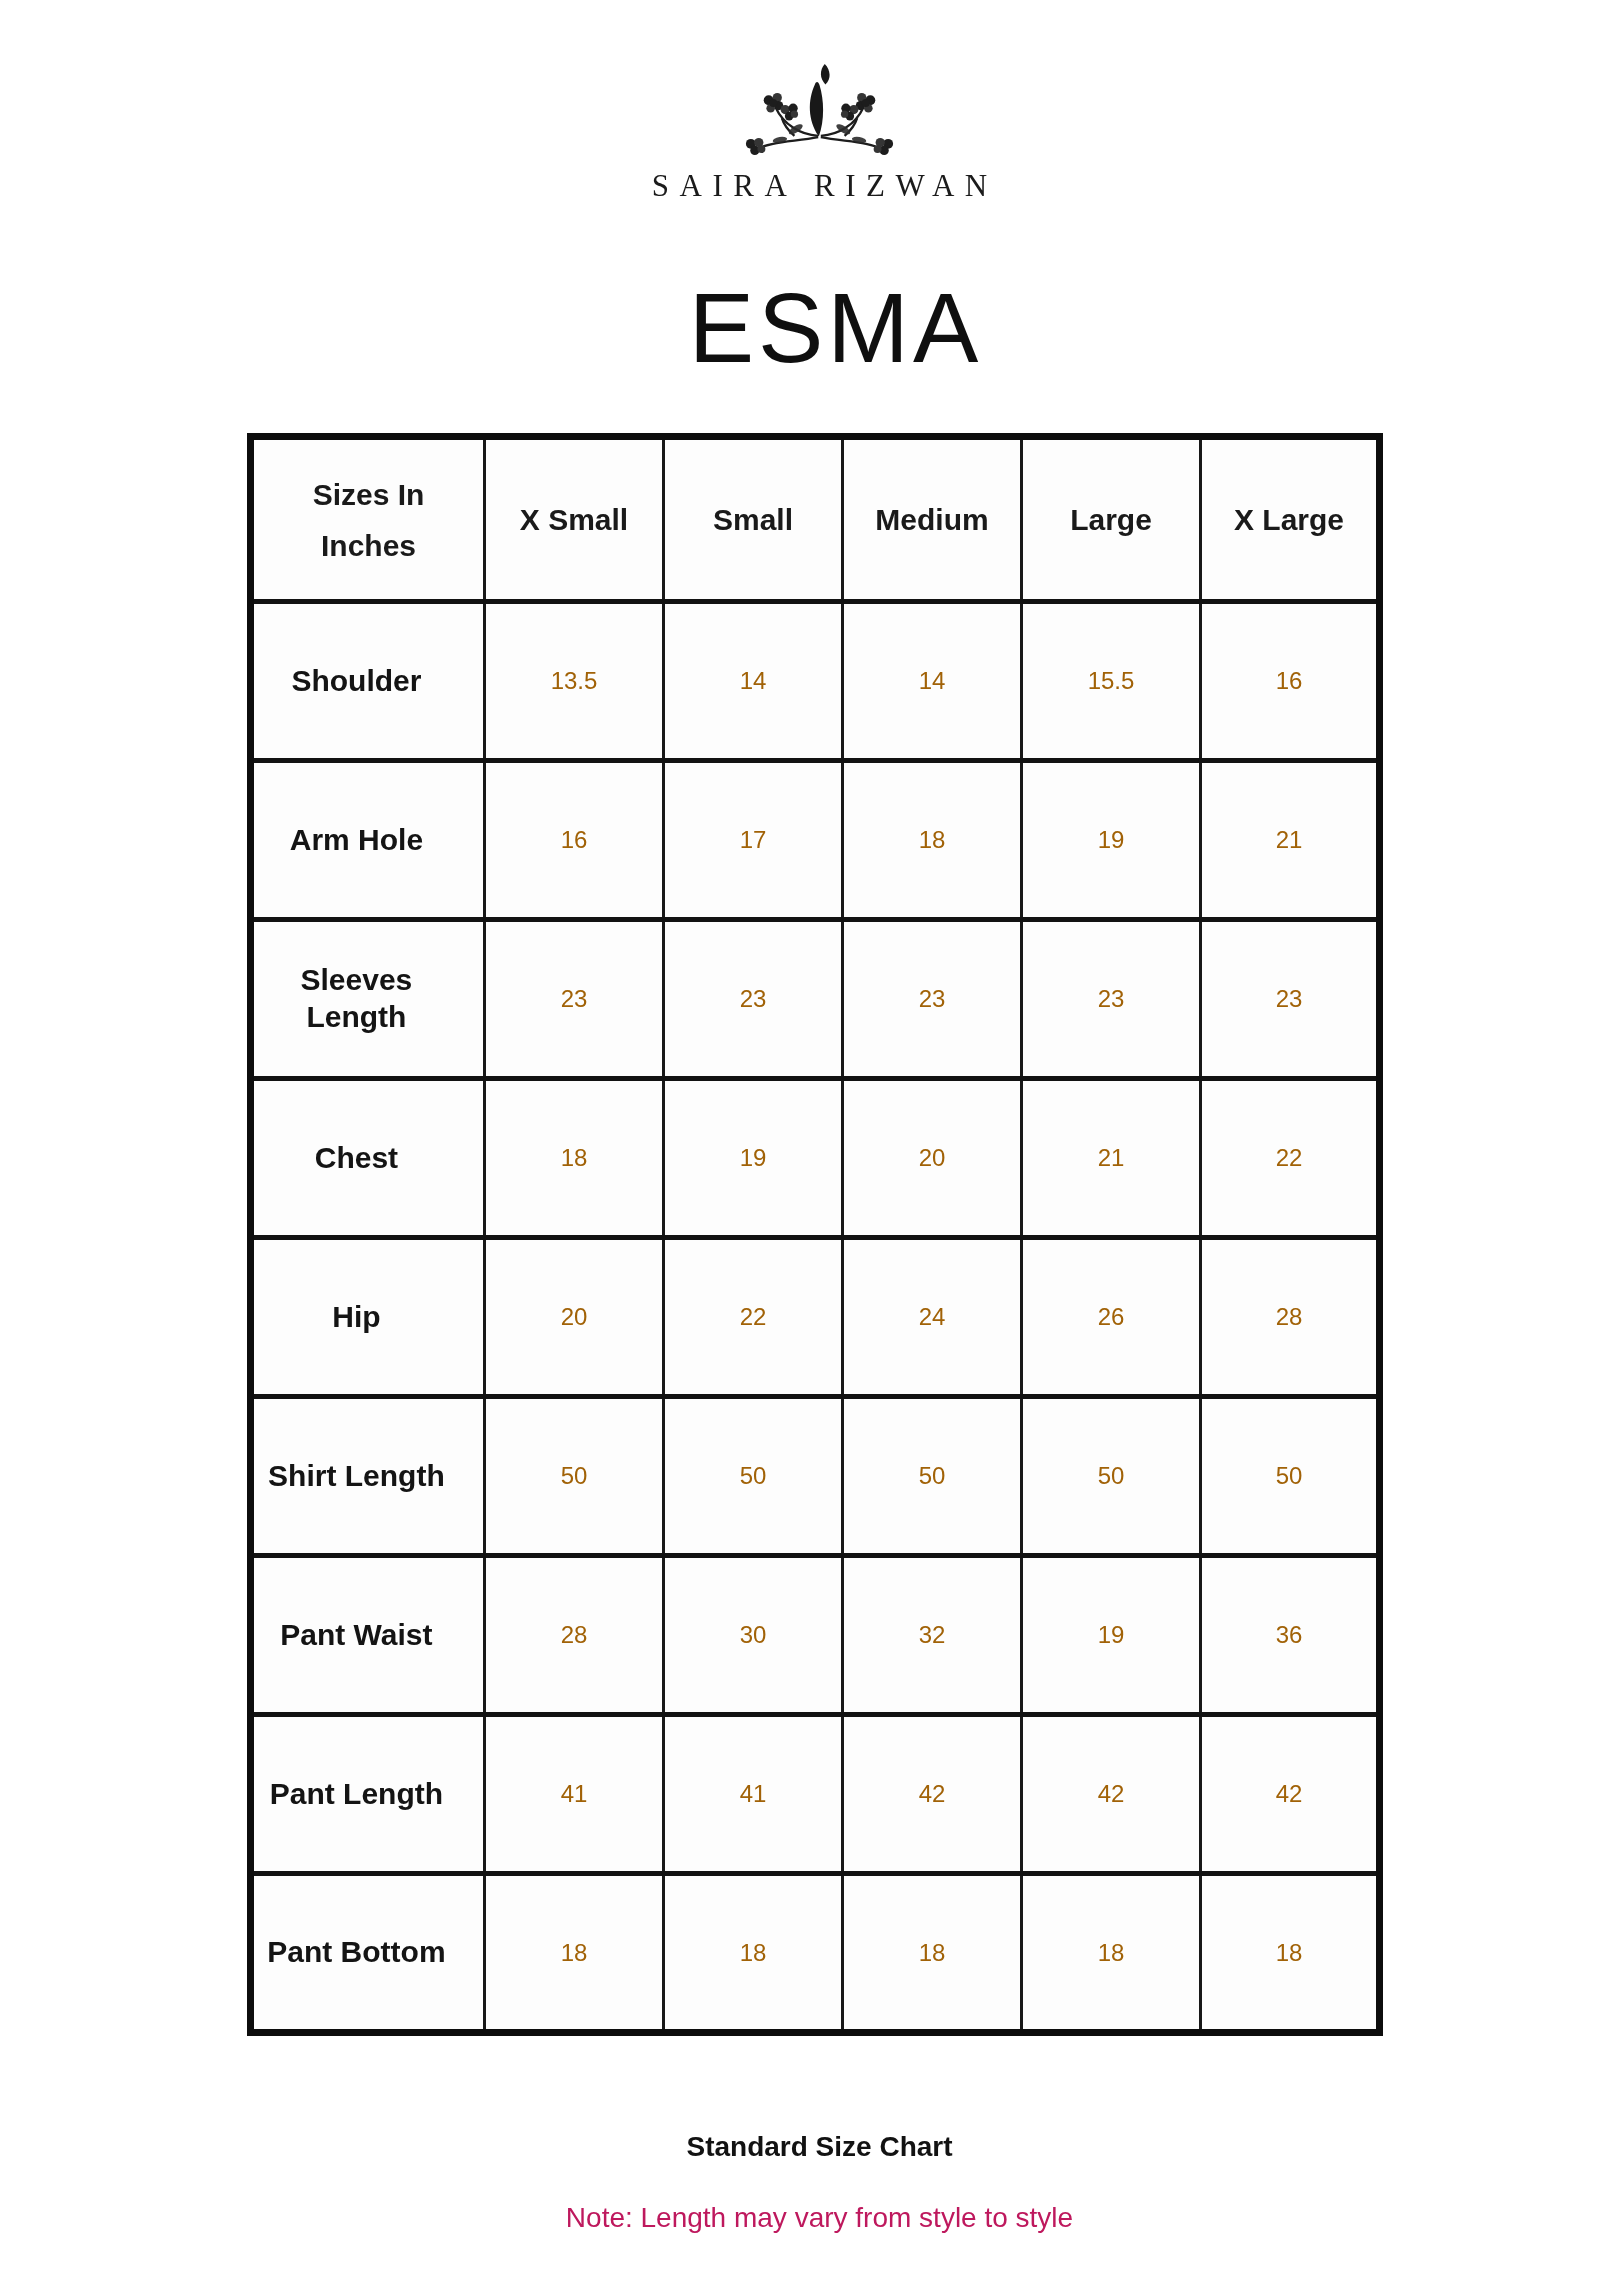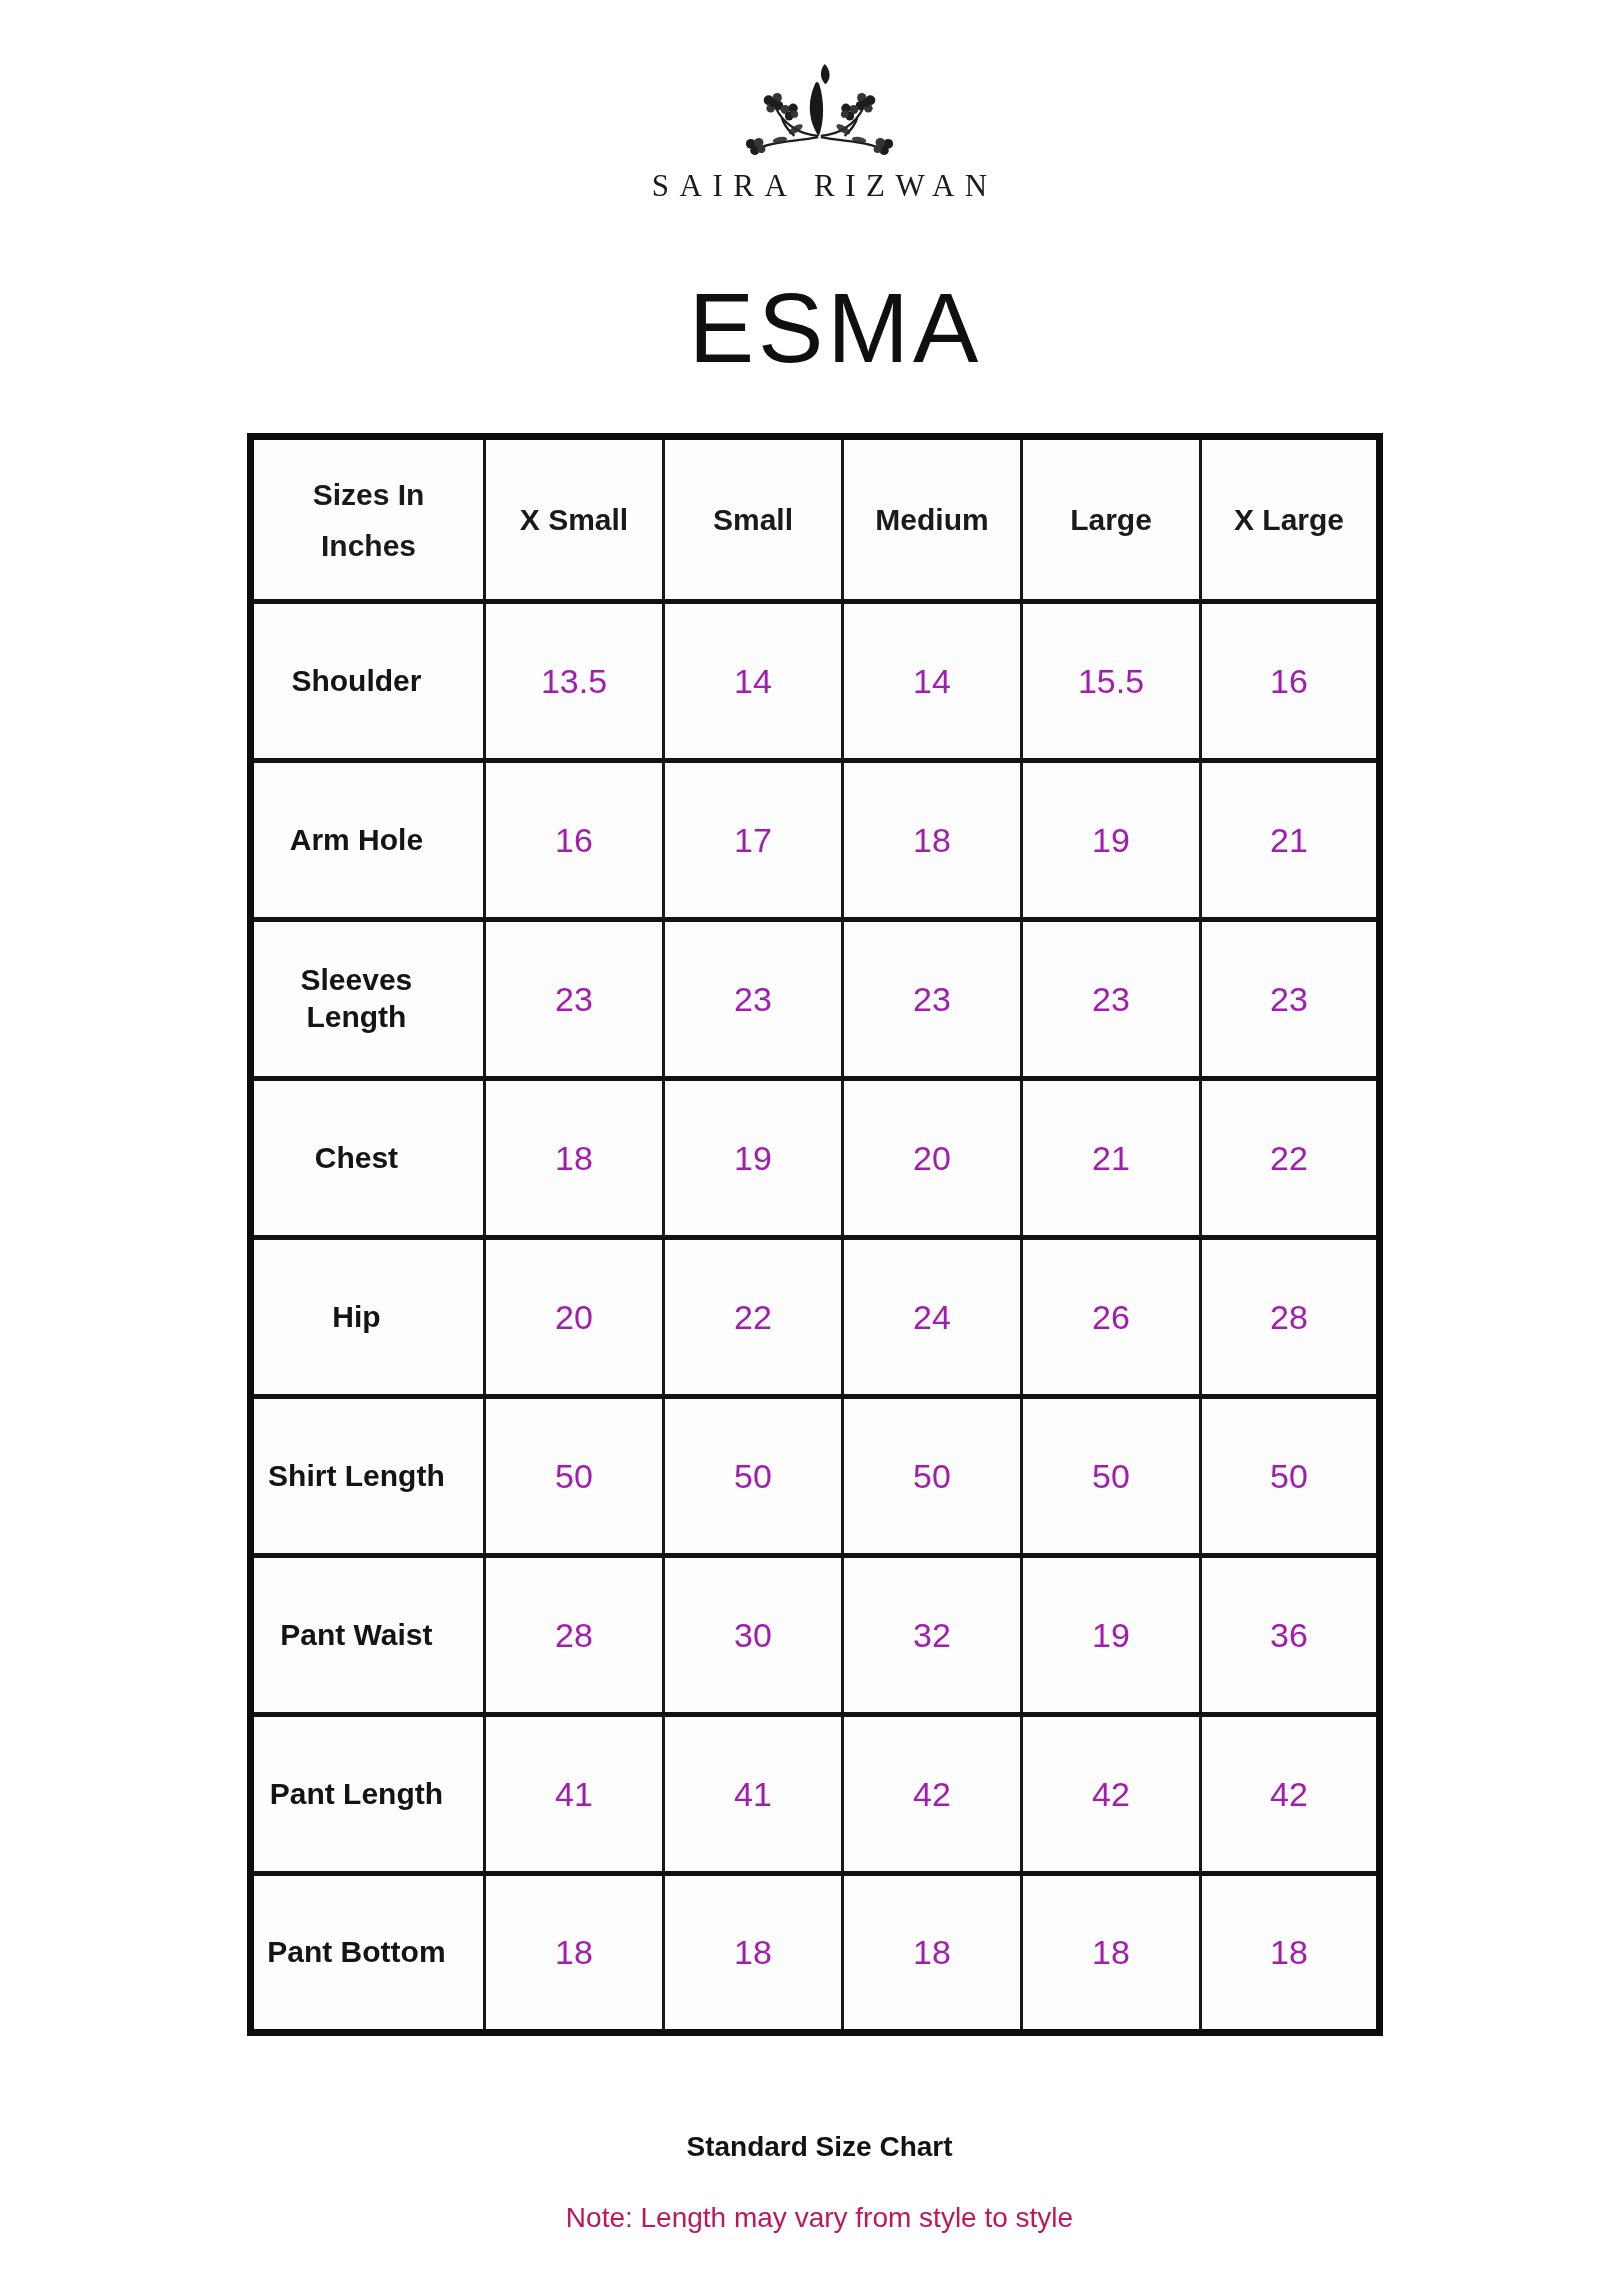--- a/index.html
+++ b/index.html
@@ -91,23 +91,23 @@
   }
   td.row-label {
     font-size: 30px;
     font-weight: 700;
     color: #141414;
     text-align: center;
     line-height: 1.22;
     padding: 0 27.5px 0 3.3px;
   }
   td.val {
-    font-size: 34px;
-    font-weight: 400;
-    color: #a21caf;
+    font-size: 24px;
+    font-weight: 400;
+    color: #a16207;
     text-align: center;
     padding: 0;
   }
 
   
   .footer {
     position: absolute;
     top: 2127px;
     left: 0;
     right: 0;

